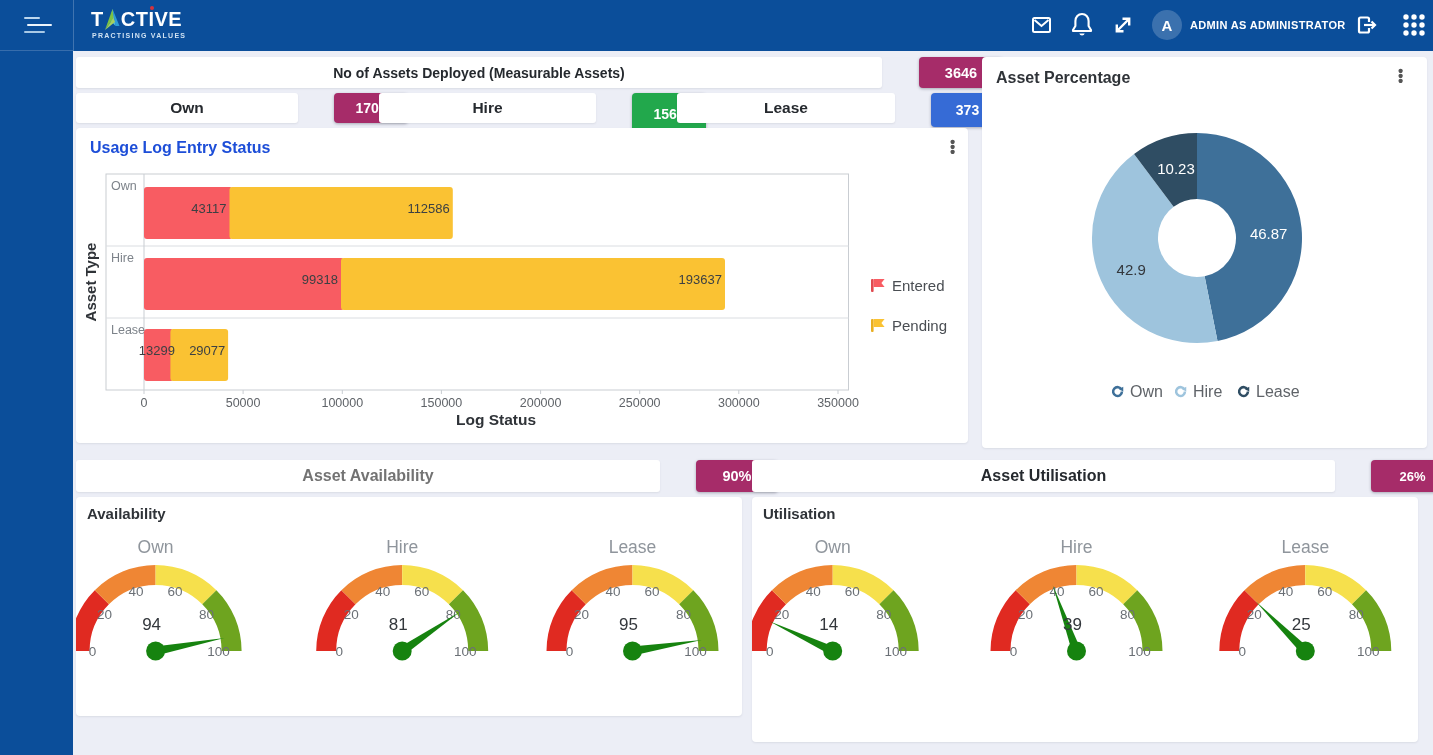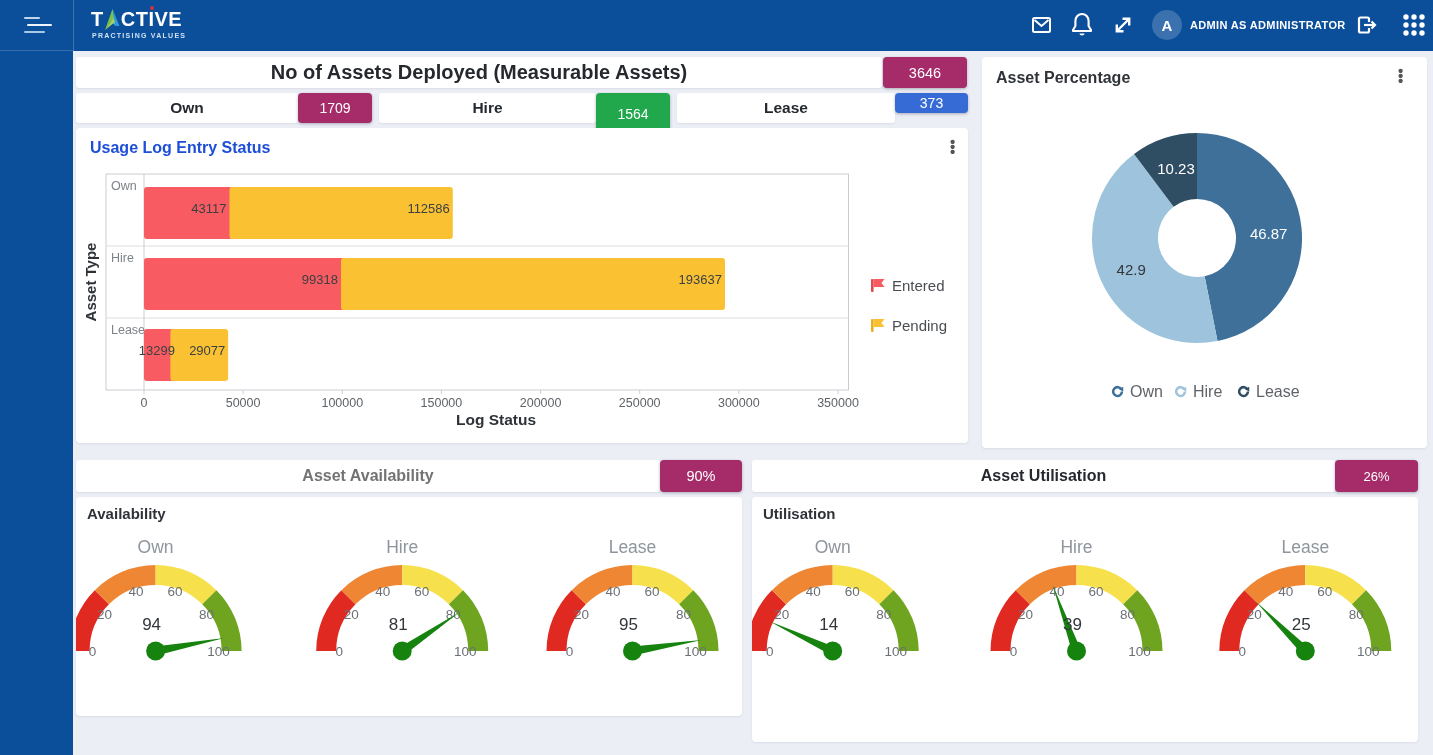--- a/index.html
+++ b/index.html
@@ -1,19 +1,19 @@
 <!DOCTYPE html>
 <html><head><meta charset="utf-8">
 <style>
 html,body{margin:0;padding:0;}
 body{width:1433px;height:755px;overflow:hidden;font-family:"Liberation Sans",sans-serif;background:#eceef6;position:relative;}
 .abs{position:absolute;}
 .card{position:absolute;background:#fff;border-radius:4px;box-shadow:0 1px 2px rgba(60,64,90,0.10);}
 .wbar{position:absolute;background:#fff;border-radius:3px;box-shadow:0 1px 2px rgba(60,64,90,0.10);}
-.badge{position:absolute;border-radius:4px;color:#fff;font-weight:normal;display:flex;align-items:center;justify-content:center;box-shadow:0 1px 3px rgba(40,40,60,0.35);}
+.badge{position:absolute;border-radius:4px;color:#fff;font-weight:bold;display:flex;align-items:center;justify-content:center;box-shadow:0 1px 3px rgba(40,40,60,0.35);margin-left:36px;}
 .ellip{position:absolute;width:4px;color:#555;font-size:15px;font-weight:bold;line-height:5px;letter-spacing:0;}
 </style></head><body>
 
 <div class="abs" style="left:0;top:0;width:1433px;height:51px;background:#0b4e9a"></div>
 <div class="abs" style="left:0;top:0;width:73px;height:755px;background:#0b4e9a"></div>
 <div class="abs" style="left:73px;top:0;width:1px;height:51px;background:rgba(255,255,255,0.22)"></div>
 <div class="abs" style="left:0px;top:50px;width:73px;height:1px;background:rgba(255,255,255,0.18)"></div>
 <div class="abs" style="left:24px;top:16.5px;width:16px;height:2.5px;background:#bcd6ee;border-radius:1px"></div>
 <div class="abs" style="left:27px;top:23.5px;width:25px;height:2.5px;background:#eef5fc;border-radius:1px"></div>
 <div class="abs" style="left:24px;top:30.5px;width:21px;height:2.5px;background:#a9c9e6;border-radius:1px"></div>
@@ -51,31 +51,31 @@
     <circle cx="11" cy="3" r="2.7" fill="#fff"></circle>
     <circle cx="19" cy="3" r="2.7" fill="#fff"></circle>
     <circle cx="3" cy="11" r="2.7" fill="#fff"></circle>
     <circle cx="11" cy="11" r="2.7" fill="#fff"></circle>
     <circle cx="19" cy="11" r="2.7" fill="#fff"></circle>
     <circle cx="3" cy="19" r="2.7" fill="#fff"></circle>
     <circle cx="11" cy="19" r="2.7" fill="#fff"></circle>
     <circle cx="19" cy="19" r="2.7" fill="#fff"></circle>
   </svg>
 <div class="wbar" style="left:76px;top:57px;width:806px;height:31px"></div>
-<div class="abs" style="left:76px;top:57px;width:806px;height:31px;display:flex;align-items:center;justify-content:center;font-size:20px;font-weight:bold;color:#25292e">No of Assets Deployed (Measurable Assets)</div>
+<div class="abs" style="left:76px;top:57px;width:806px;height:31px;display:flex;align-items:center;justify-content:center;font-size:14px;font-weight:bold;color:#25292e">No of Assets Deployed (Measurable Assets)</div>
 <div class="badge" style="left:883px;top:57px;width:84px;height:31px;background:#a62c69;font-size:14.5px">3646</div>
 <div class="wbar" style="left:76px;top:93px;width:222px;height:30px"></div>
 <div class="abs" style="left:76px;top:93px;width:222px;height:30px;display:flex;align-items:center;justify-content:center;font-size:15.5px;font-weight:bold;color:#25292e">Own</div>
 <div class="badge" style="left:298px;top:93px;width:74px;height:30px;background:#a62c69;font-size:14px">1709</div>
 <div class="wbar" style="left:379px;top:93px;width:217px;height:30px"></div>
 <div class="abs" style="left:379px;top:93px;width:217px;height:30px;display:flex;align-items:center;justify-content:center;font-size:15.5px;font-weight:bold;color:#25292e">Hire</div>
 <div class="badge" style="left:596px;top:93px;width:74px;height:42px;background:#22a84c;font-size:14px">1564</div>
 <div class="wbar" style="left:677px;top:93px;width:218px;height:30px"></div>
 <div class="abs" style="left:677px;top:93px;width:218px;height:30px;display:flex;align-items:center;justify-content:center;font-size:15.5px;font-weight:bold;color:#25292e">Lease</div>
-<div class="badge" style="left:895px;top:93px;width:73px;height:20px;background:#366bd6;font-size:14px">373</div>
+<div class="badge" style="left:895px;top:93px;width:73px;height:34px;background:#366bd6;font-size:14px">373</div>
 <div class="card" style="left:76px;top:128px;width:892px;height:315px"></div>
 <div class="abs" style="left:90px;top:139px;font-size:16px;font-weight:bold;color:#1d4ed8">Usage Log Entry Status</div>
 <div class="ellip" style="left:950px;top:139px">•<br>•<br>•</div>
 <svg class="abs" style="left:76px;top:128px" width="892" height="315">
     <rect x="30" y="46" width="742.5" height="216" fill="none" stroke="#c9cdd2" stroke-width="1"></rect>
     <line x1="30" y1="118" x2="772.5" y2="118" stroke="#dadde1" stroke-width="1"></line>
     <line x1="30" y1="190" x2="772.5" y2="190" stroke="#dadde1" stroke-width="1"></line>
     <line x1="68" y1="46" x2="68" y2="262" stroke="#c9cdd2" stroke-width="1"></line>
     <rect x="68" y="59" width="88.5" height="52" rx="3" fill="#f85c62"></rect>
     <rect x="153.5" y="59" width="223.3" height="52" rx="3" fill="#fac233"></rect>

